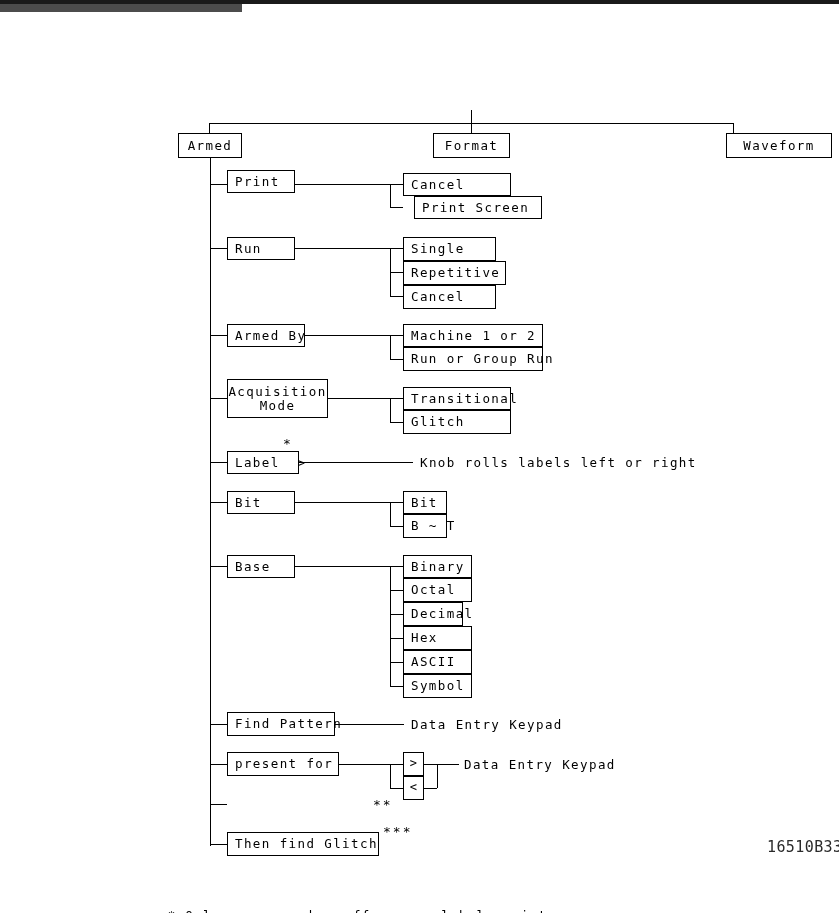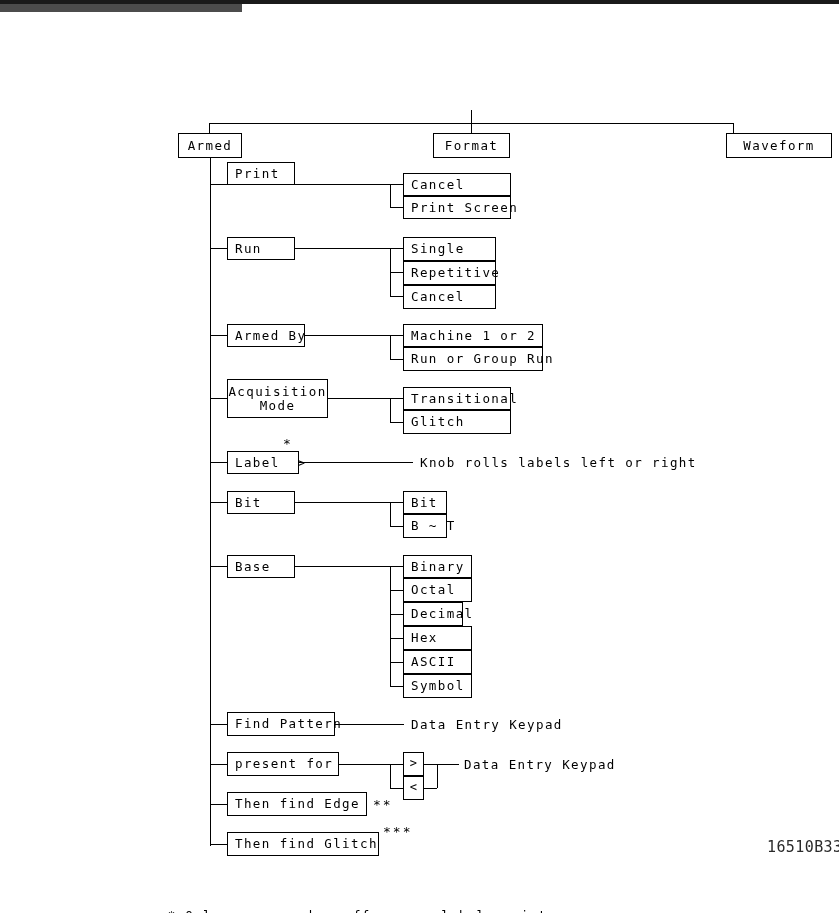--- a/index.html
+++ b/index.html
@@ -138,47 +138,47 @@
   <div class="box center" style="left:433px; top:133px; width:77px; height:25px;">
     <span>Format</span>
   </div>
   <div class="box center" style="left:681px; top:133px; width:106px; height:25px;margin-left:45px;">
     <span>Waveform</span>
   </div>
 
   <div class="v-line" style="left:210px; top:158px; height:688px;"></div>
 
   <div class="h-line" style="left:210px; top:184px; width:17px;"></div>
-  <div class="box" style="left:227px; top:162px; width:68px; height:23px;">
+  <div class="box" style="left:227px; top:170px; width:68px; height:23px;">
     <span>Print</span>
   </div>
   <div class="h-line" style="left:295px; top:184px; width:95px;"></div>
   <div class="v-line" style="left:390px; top:184px; height:23px;"></div>
   <div class="h-line" style="left:390px; top:184px; width:13px;"></div>
   <div class="h-line" style="left:390px; top:207px; width:13px;"></div>
   <div class="box" style="left:403px; top:173px; width:108px; height:23px;">
     <span>Cancel</span>
   </div>
-  <div class="box" style="left:403px; top:196px; width:108px; height:23px;">
+  <div class="box" style="left:414px; top:196px; width:128px; height:23px;">
     <span>Print Screen</span>
   </div>
 
   <div class="h-line" style="left:210px; top:248px; width:17px;"></div>
   <div class="box" style="left:227px; top:237px; width:68px; height:23px;">
     <span>Run</span>
   </div>
   <div class="h-line" style="left:295px; top:248px; width:95px;"></div>
   <div class="v-line" style="left:390px; top:248px; height:48px;"></div>
   <div class="h-line" style="left:390px; top:248px; width:13px;"></div>
   <div class="h-line" style="left:390px; top:272px; width:13px;"></div>
   <div class="h-line" style="left:390px; top:296px; width:13px;"></div>
   <div class="box" style="left:403px; top:237px; width:93px; height:24px;">
     <span>Single</span>
   </div>
-  <div class="box" style="left:403px; top:261px; width:93px; height:24px;align-items:center;">
+  <div class="box" style="left:403px; top:261px; width:103px; height:24px;align-items:center;">
     <span>Repetitive</span>
   </div>
   <div class="box" style="left:403px; top:285px; width:93px; height:24px;">
     <span>Cancel</span>
   </div>
 
   <div class="h-line" style="left:210px; top:335px; width:17px;"></div>
   <div class="box" style="left:227px; top:324px; width:78px; height:23px;">
     <span>Armed By</span>
   </div>
@@ -284,23 +284,20 @@
   <div class="box tiny" style="left:403px; top:776px; width:21px; height:24px;">
     <span>&lt;</span>
   </div>
   <div class="h-line" style="left:424px; top:764px; width:13px;"></div>
   <div class="h-line" style="left:424px; top:788px; width:13px;"></div>
   <div class="v-line" style="left:437px; top:764px; height:24px;"></div>
   <div class="h-line" style="left:437px; top:764px; width:22px;"></div>
   <div class="ftext" style="left:464px; top:757px;">Data Entry Keypad</div>
 
   <div class="h-line" style="left:210px; top:804px; width:17px;"></div>
-  <div class="box" style="left:227px; top:792px; width:140px; height:24px;">
-    <span>Then find Edge</span>
-  </div>
   <div class="star" style="left:373px; top:797px;"><span>**</span></div>
 
   <div class="h-line" style="left:210px; top:844px; width:17px;"></div>
   <div class="box" style="left:227px; top:832px; width:152px; height:24px;">
     <span>Then find Glitch</span>
   </div>
   <div class="star" style="left:383px; top:824px;"><span>***</span></div>
 
   <div class="docid" style="left:767px; top:838px;">16510B33</div>
 

